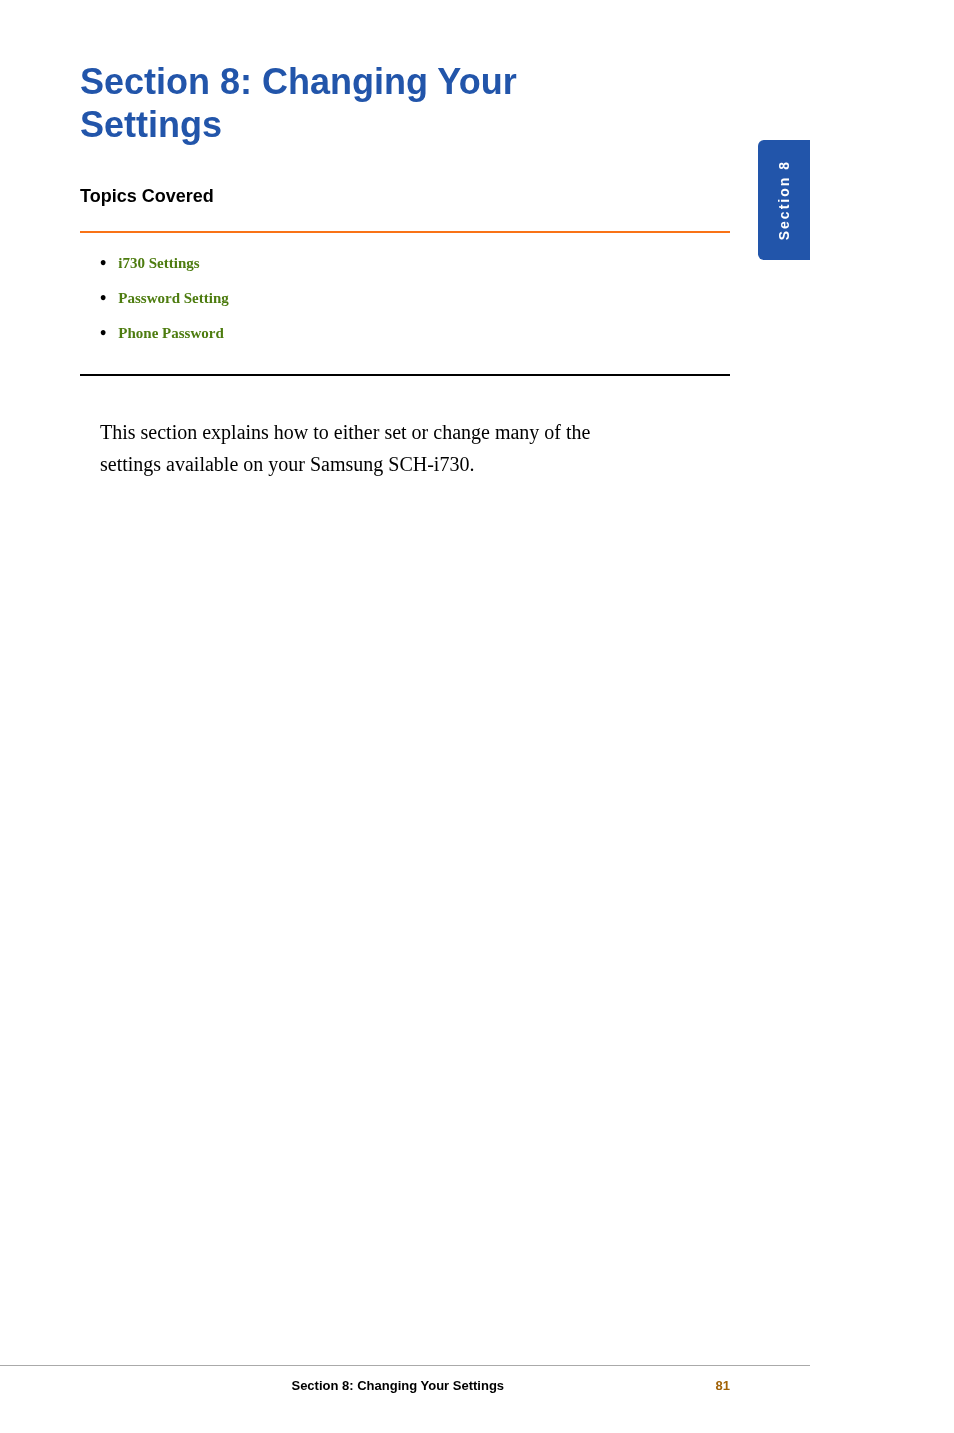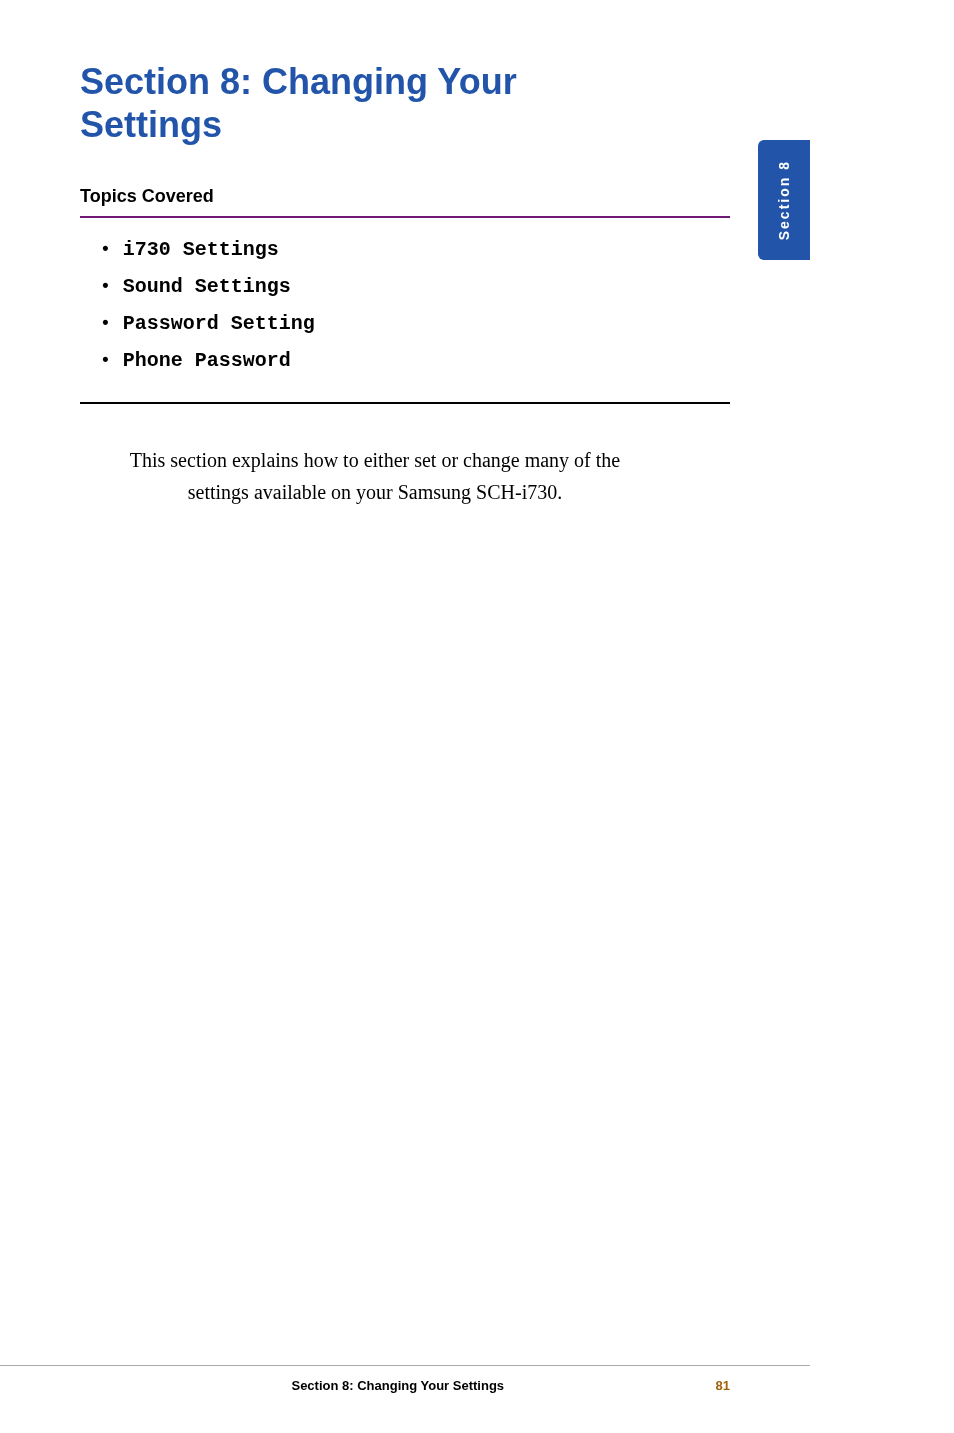--- a/index.html
+++ b/index.html
@@ -37,36 +37,36 @@
 
     .topics-section {
       margin-top: 40px;
     }
 
     .topics-header {
       font-family: Arial, Helvetica, sans-serif;
       font-size: 18px;
       font-weight: bold;
       color: #000000;
-      padding-bottom: 9px;
-      border-bottom: 2px solid #701a75;
+      padding-bottom: 24px;
+      border-bottom: 2px solid #f97316;
       margin-bottom: 20px;
     }
 
     .topics-list {
       list-style: none;
       margin-left: 20px;
       margin-bottom: 30px;
     }
 
     .topics-list li {
-      font-family: Liberation Mono, monospace;
-      font-size: 20px;
+      font-family: Liberation Serif, serif;
+      font-size: 15px;
       font-weight: bold;
-      color: #000000;
+      color: #4d7c0f;
       margin-bottom: 14px;
       display: flex;
       align-items: center;
     }
 
     .topics-list li::before {
       content: "•";
       color: #000000;
       font-size: 18px;
       margin-right: 12px;
@@ -80,21 +80,20 @@
       margin-bottom: 40px;
     }
 
     .section-description {
       font-family: Georgia, 'Times New Roman', serif;
       font-size: 20px;
       color: #000000;
       line-height: 1.6;
       margin-left: 20px;
       padding-right: 80px;
-      text-align: center;
     }
 
     
     .side-tab {
       position: absolute;
       top: 140px;
       right: 0;
       width: 52px;
       background: #2255aa;
       padding: 16px 0;
@@ -156,23 +155,20 @@
 
   <div class="topics-section">
 
     <div class="topics-header">Topics Covered</div>
 
     <ul class="topics-list">
       <li class="topics-list-item">
         <span>i730 Settings</span>
       </li>
       <li class="topics-list-item">
-        <span>Sound Settings</span>
-      </li>
-      <li class="topics-list-item">
         <span>Password Setting</span>
       </li>
       <li class="topics-list-item">
         <span>Phone Password</span>
       </li>
     </ul>
 
     <hr class="topics-bottom-rule">
 
     <p class="section-description">This section explains how to either set or change many of the settings available on your Samsung SCH-i730.</p>

